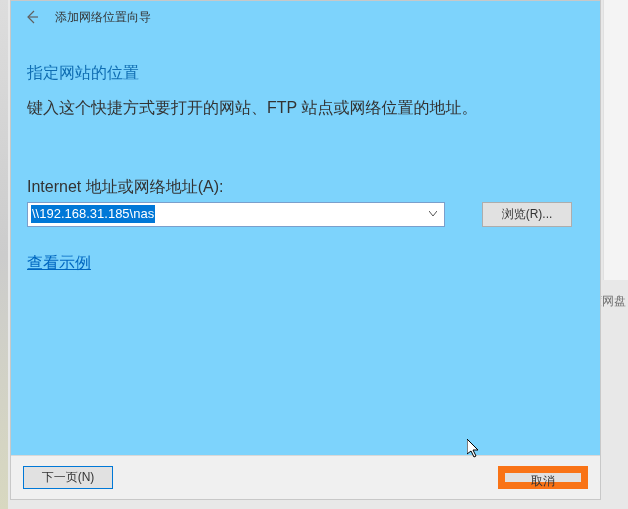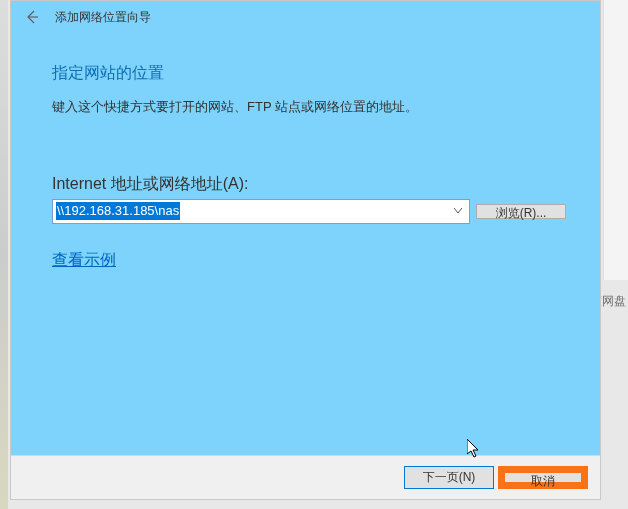--- a/index.html
+++ b/index.html
@@ -49,45 +49,46 @@
       color: #606060;
       cursor: default;
       font-size: 16px;
       margin-right: 12px;
     }
     .title-text {
       font-size: 12px;
       color: #333;
     }
     .content {
-      padding: 16px 28px 10px 41px;
+      padding: 16px 28px 10px 16px;
       flex: 1;
       position: relative;
     }
     .heading {
       color: #0f6db2;
       font-size: 16px;
       font-weight: normal;
       margin-top: 14px;
       margin-bottom: 14px;
     }
     .description {
-      font-size: 13px;
+      font-size: 16px;
       color: #333;
       margin-bottom: 58px;
     }
     .form-label {
       font-size: 16px;
       color: #333;
       margin-bottom: 4px;
     }
     .row {
       display: flex;
-      gap: 6px;
-      align-items: center;
+      gap: 22px;
+      align-items: center;
+      justify-content: space-between;
     }
     .combo-wrapper {
       position: relative;
       width: 418px;
     }
     .combo-input {
       width: 100%;
       height: 25px;
       border: 1px solid #7a9fcc;
       padding: 2px 22px 2px 4px;
@@ -114,40 +115,40 @@
       height: 18px;
       display: flex;
       align-items: center;
       justify-content: center;
       font-size: 10px;
       color: #555;
       cursor: pointer;
     }
     .browse-btn {
       width: 90px;
-      height: 15px;
+      height: 25px;
       border: 1px solid #adadad;
       background: #e1e1e1;
       font-size: 12px;
       color: #333;
       cursor: pointer;
     }
     .link {
       display: inline-block;
       color: #0067c0;
       text-decoration: underline;
       font-size: 16px;
       margin-top: 26px;
       cursor: pointer;
     }
     .footer {
       border-top: 1px solid #d8d8d8;
       padding: 10px 12px;
       display: flex;
-      justify-content: flex-end;
+      justify-content: space-between;
       gap: 4px;
       background: #f0f0f0;
     }
     .footer-btn {
       width: 90px;
       height: 23px;
       border: 7px solid #f97316;
       background: #e1e1e1;
       font-size: 12px;
       color: #333;

